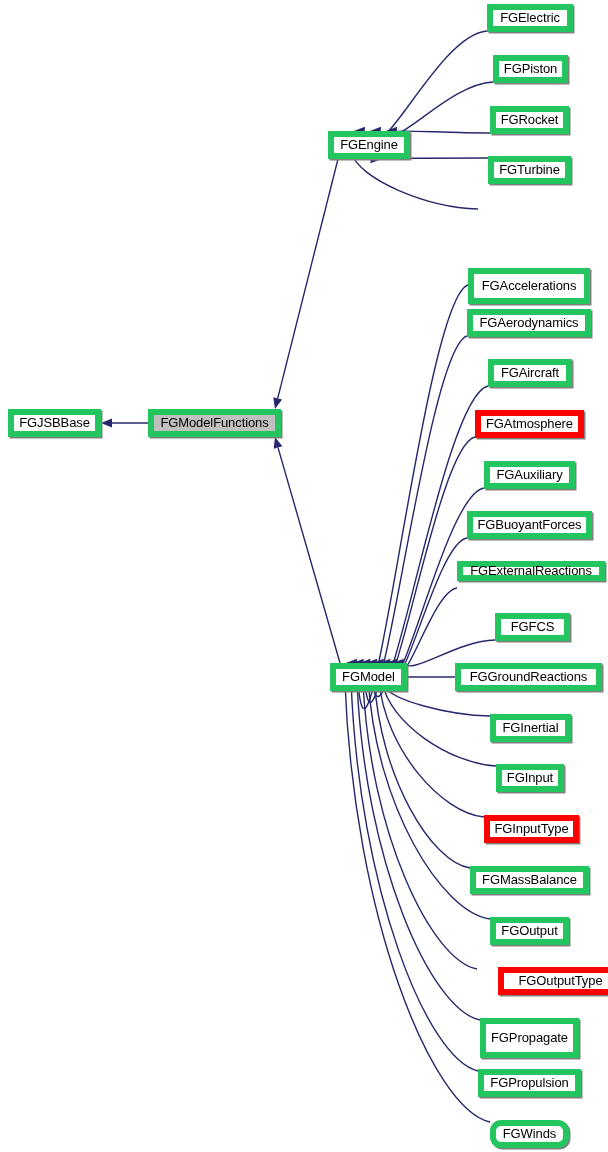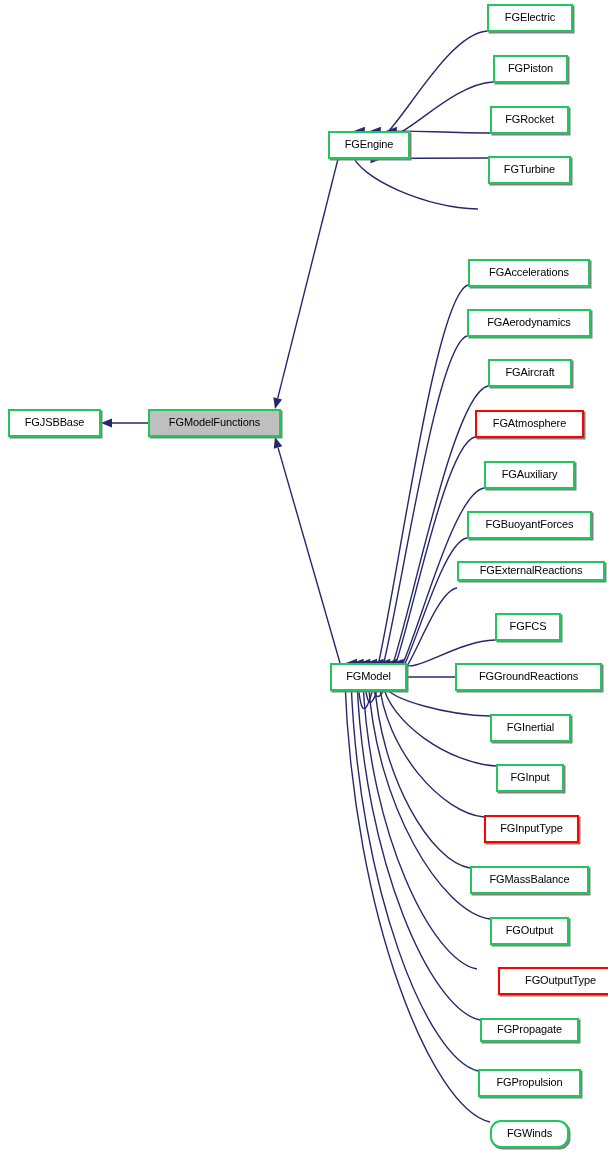--- a/index.html
+++ b/index.html
@@ -21,23 +21,23 @@
   svg.edges {
     position: absolute;
     left: 0;
     top: 0;
     width: 608px;
     height: 1152px;
   }
   .node {
     position: absolute;
     box-sizing: border-box;
-    border: 2px solid #22c55e;
+    border: 6px solid #22c55e;
     background: #ffffff;
-    font-size: 11px;
+    font-size: 13px;
     line-height: 1;
     color: #000000;
     display: flex;
     align-items: center;
     justify-content: center;
     white-space: nowrap;
     box-shadow: 1.5px 1.5px 0 0 #808080;
     letter-spacing: -0.1px;
   }
   .node.red {
@@ -126,42 +126,42 @@
     </div>
     <div class="node" style="left: 493px; top: 55px; width: 75px; height: 28px;">
       <span>FGPiston</span>
     </div>
     <div class="node" style="left: 490px; top: 106px; width: 79px; height: 28px;">
       <span>FGRocket</span>
     </div>
     <div class="node" style="left: 488px; top: 156px; width: 83px; height: 28px;">
       <span>FGTurbine</span>
     </div>
-    <div class="node" style="left: 468px; top: 259px; width: 122px; height: 28px;">
+    <div class="node" style="left: 468px; top: 268px; width: 122px; height: 36px;">
       <span>FGAccelerations</span>
     </div>
     <div class="node" style="left: 467px; top: 309px; width: 124px; height: 28px;">
       <span>FGAerodynamics</span>
     </div>
     <div class="node" style="left: 488px; top: 359px; width: 84px; height: 28px;">
       <span>FGAircraft</span>
     </div>
     <div class="node red" style="left: 475px; top: 410px; width: 109px; height: 28px;">
       <span>FGAtmosphere</span>
     </div>
     <div class="node" style="left: 484px; top: 461px; width: 91px; height: 28px;">
       <span>FGAuxiliary</span>
     </div>
     <div class="node" style="left: 467px; top: 511px; width: 125px; height: 28px;">
       <span>FGBuoyantForces</span>
     </div>
     <div class="node" style="left: 457px; top: 561px; width: 148px; height: 20px;">
       <span>FGExternalReactions</span>
     </div>
-    <div class="node" style="left: 495px; top: 613px; width: 66px; height: 28px;">
+    <div class="node" style="left: 495px; top: 613px; width: 75px; height: 28px;">
       <span>FGFCS</span>
     </div>
     <div class="node" style="left: 455px; top: 663px; width: 147px; height: 28px;">
       <span>FGGroundReactions</span>
     </div>
     <div class="node" style="left: 490px; top: 714px; width: 81px; height: 28px;">
       <span>FGInertial</span>
     </div>
     <div class="node" style="left: 496px; top: 764px; width: 68px; height: 28px;">
       <span>FGInput</span>
@@ -171,21 +171,21 @@
     </div>
     <div class="node" style="left: 470px; top: 866px; width: 119px; height: 28px;">
       <span>FGMassBalance</span>
     </div>
     <div class="node" style="left: 490px; top: 917px; width: 79px; height: 28px;">
       <span>FGOutput</span>
     </div>
     <div class="node red" style="left: 498px; top: 967px; width: 125px; height: 28px;">
       <span>FGOutputType</span>
     </div>
-    <div class="node" style="left: 480px; top: 1018px; width: 99px; height: 24px;">
+    <div class="node" style="left: 480px; top: 1018px; width: 99px; height: 40px;">
       <span>FGPropagate</span>
     </div>
     <div class="node" style="left: 478px; top: 1069px; width: 103px; height: 28px;">
       <span>FGPropulsion</span>
     </div>
     <div class="node" style="left: 490px; top: 1120px; width: 79px; height: 28px; border-radius: 11px;">
       <span>FGWinds</span>
     </div>
   </div>
 

